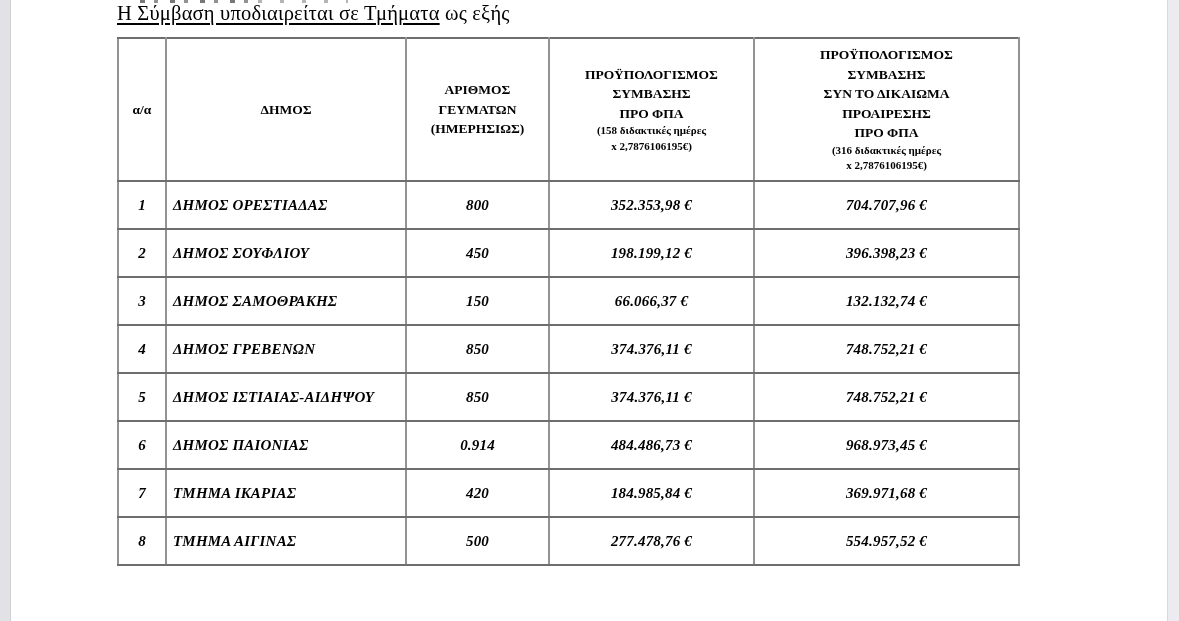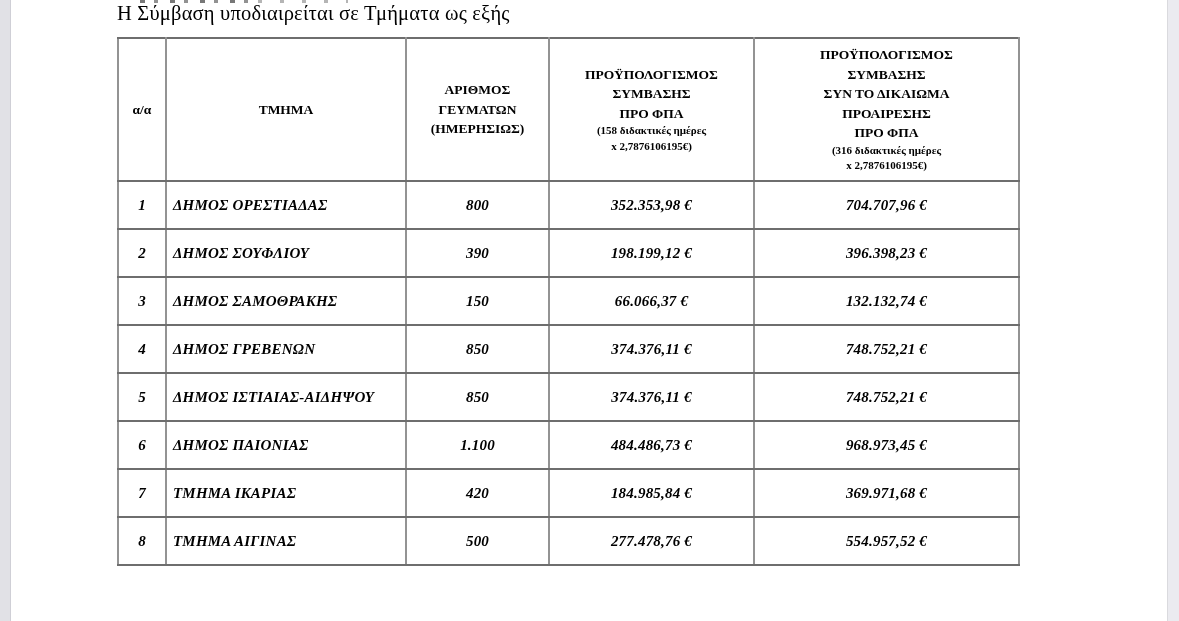--- a/index.html
+++ b/index.html
@@ -21,21 +21,21 @@
     background:repeating-linear-gradient(90deg,#4a4a4a 0 5px,transparent 5px 14px,#6d6d6d 14px 18px,transparent 18px 30px);
   }
   .frag2{
     position:absolute;left:258px;top:0;width:90px;height:3px;opacity:.45;
     background:repeating-linear-gradient(90deg,#5a5a5a 0 4px,transparent 4px 22px);
   }
   .heading{
     position:absolute;left:117px;top:2px;margin:0;
     font-size:20.5px;font-weight:normal;letter-spacing:.2px;white-space:nowrap;
   }
-  .heading .u{text-underline-offset:3px;text-align:right;}
+  .heading .u{text-decoration:underline;text-underline-offset:3px;text-align:right;}
   table.lots{
     position:absolute;left:117px;top:37px;width:901px;
     border-collapse:collapse;table-layout:fixed;
     border:2px solid #4c4c4c;
   }
   .lots th,.lots td{
     border:2px solid #939393;
     border-top-color:#6e6e6e;border-bottom-color:#6e6e6e;
     padding:0 6px;font-weight:bold;vertical-align:middle;
     overflow:hidden;
@@ -66,21 +66,21 @@
   <colgroup>
     <col style="width:48px">
       <col style="width:240px">
       <col style="width:143px">
       <col style="width:205px">
       <col style="width:265px">
   </colgroup>
   <thead>
     <tr>
       <th>α/α</th>
-      <th>ΤΜΗΜΑ</th>
+      <th>ΔΗΜΟΣ</th>
       <th class="it">ΑΡΙΘΜΟΣ
 ΓΕΥΜΑΤΩΝ
 (ΗΜΕΡΗΣΙΩΣ)</th>
       <th><div>ΠΡΟΫΠΟΛΟΓΙΣΜΟΣ
 ΣΥΜΒΑΣΗΣ
 ΠΡΟ ΦΠΑ</div><div class="sub">(158 διδακτικές ημέρες
 x 2,7876106195€)</div></th>
       <th><div>ΠΡΟΫΠΟΛΟΓΙΣΜΟΣ
 ΣΥΜΒΑΣΗΣ
 ΣΥΝ ΤΟ ΔΙΚΑΙΩΜΑ
@@ -93,21 +93,21 @@
     <tr>
       <td>1</td>
       <td class="l">ΔΗΜΟΣ ΟΡΕΣΤΙΑΔΑΣ</td>
       <td>800</td>
       <td>352.353,98 €</td>
       <td>704.707,96 €</td>
     </tr>
     <tr>
       <td>2</td>
       <td class="l">ΔΗΜΟΣ ΣΟΥΦΛΙΟΥ</td>
-      <td>390</td>
+      <td>450</td>
       <td>198.199,12 €</td>
       <td>396.398,23 €</td>
     </tr>
     <tr>
       <td>3</td>
       <td class="l">ΔΗΜΟΣ ΣΑΜΟΘΡΑΚΗΣ</td>
       <td>150</td>
       <td>66.066,37 €</td>
       <td>132.132,74 €</td>
     </tr>
@@ -121,21 +121,21 @@
     <tr>
       <td>5</td>
       <td class="l">ΔΗΜΟΣ ΙΣΤΙΑΙΑΣ-ΑΙΔΗΨΟΥ</td>
       <td>850</td>
       <td>374.376,11 €</td>
       <td>748.752,21 €</td>
     </tr>
     <tr>
       <td>6</td>
       <td class="l">ΔΗΜΟΣ ΠΑΙΟΝΙΑΣ</td>
-      <td>1.100</td>
+      <td>0.914</td>
       <td>484.486,73 €</td>
       <td>968.973,45 €</td>
     </tr>
     <tr>
       <td>7</td>
       <td class="l">ΤΜΗΜΑ ΙΚΑΡΙΑΣ</td>
       <td>420</td>
       <td>184.985,84 €</td>
       <td>369.971,68 €</td>
     </tr>

